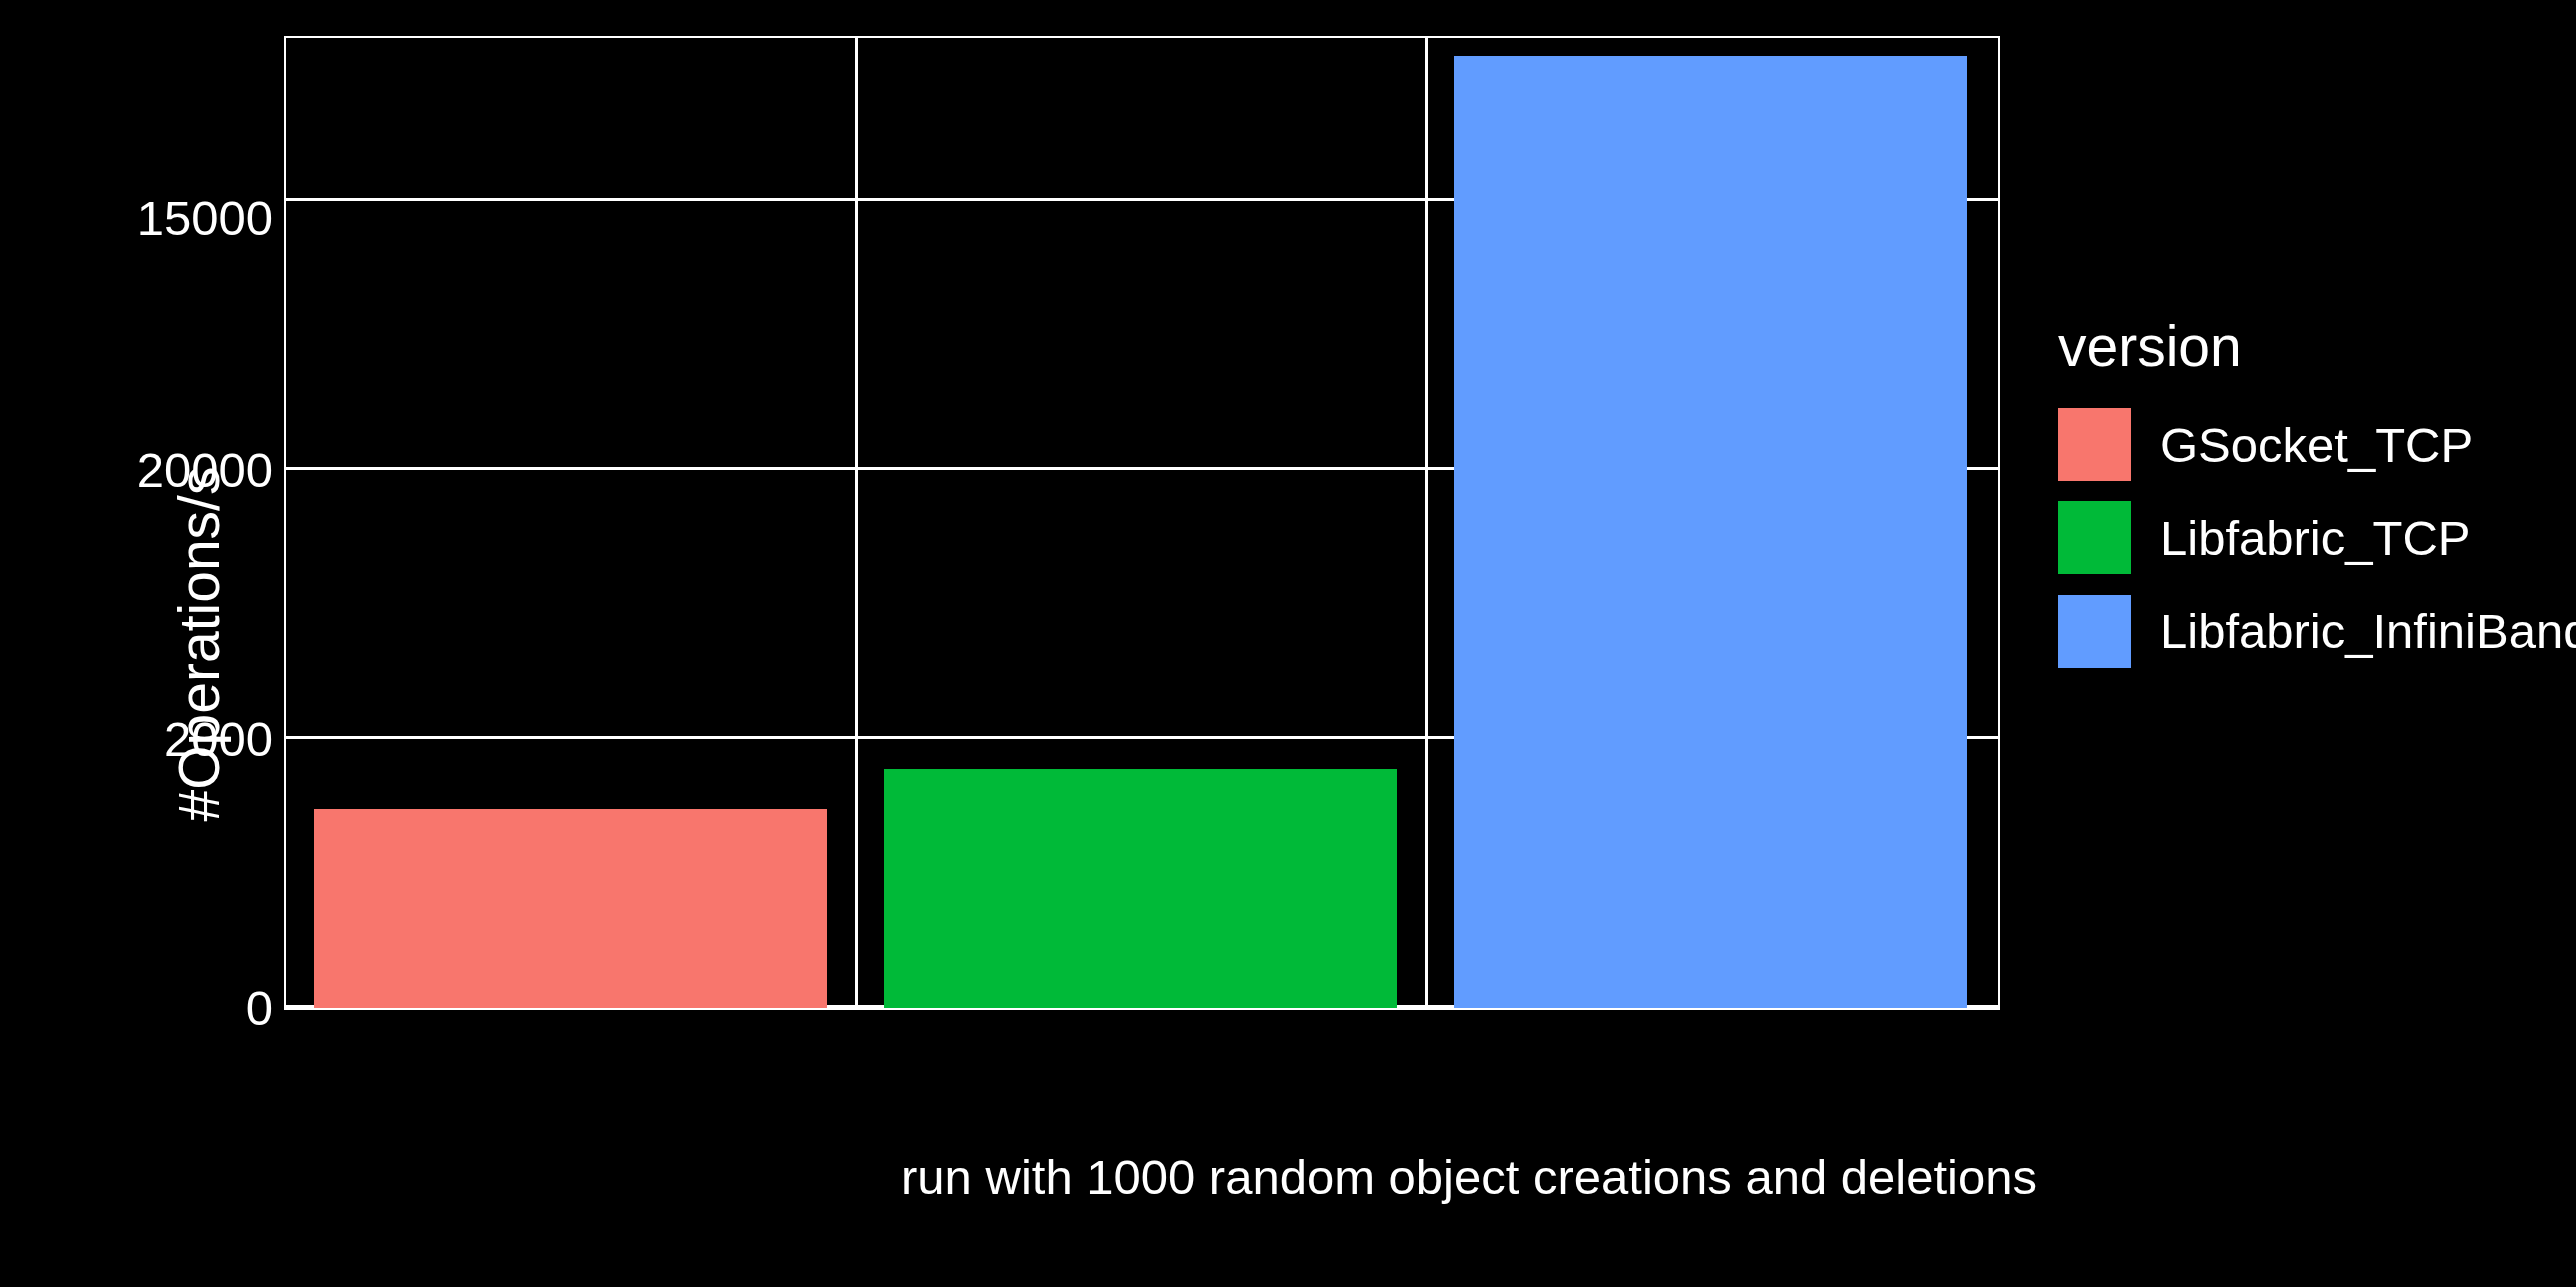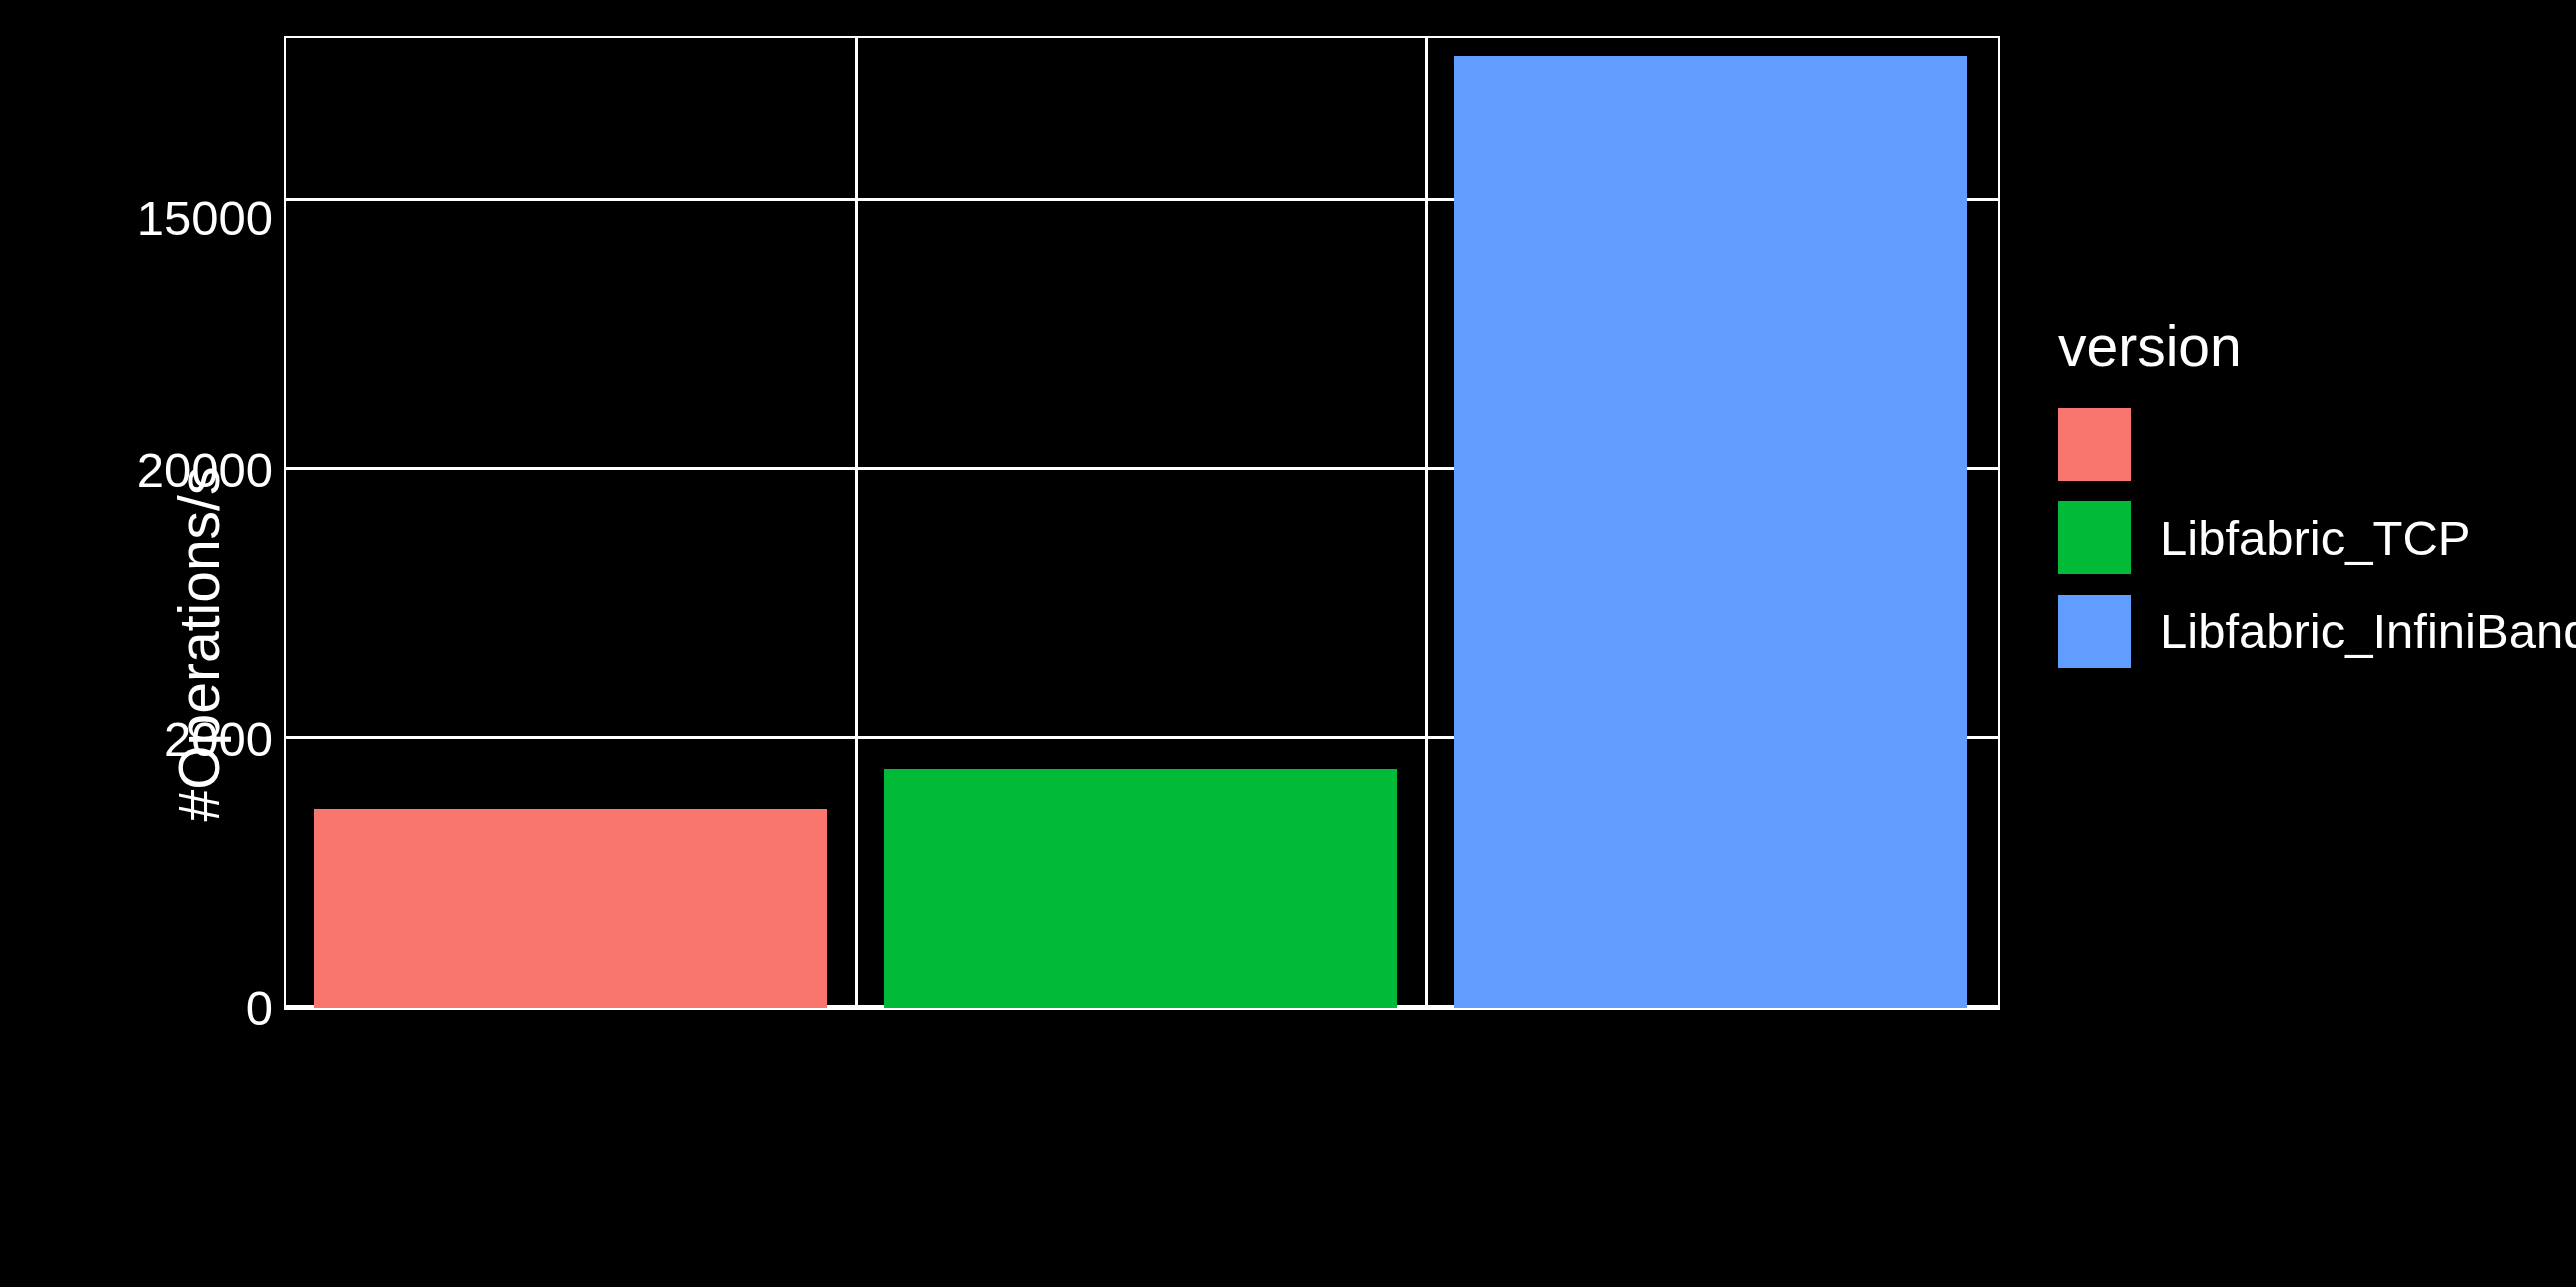--- a/index.html
+++ b/index.html
@@ -120,25 +120,27 @@
 
     <div class="split-line" style="left:569px;"></div>
     <div class="split-line" style="left:1139px;"></div>
 
     <div class="bar" style="left:28px;   width:513px; height:199px;  background:#f8766d;"></div>
     <div class="bar" style="left:598px;  width:513px; height:239px;  background:#00ba38;"></div>
     <div class="bar" style="left:1168px; width:513px; height:952px; background:#619cff;"></div>
   </div>
 
 
+  <div class="xlabel" style="left:1469px;">run with 1000 random object creations and deletions</div>
 
   <div class="legend">
     <div class="legend-title">version</div>
     <div class="legend-item">
       <div class="legend-key" style="background:#f8766d;"></div>
+      <span>GSocket_TCP</span>
     </div>
     <div class="legend-item">
       <div class="legend-key" style="background:#00ba38;"></div>
       <span>Libfabric_TCP</span>
     </div>
     <div class="legend-item">
       <div class="legend-key" style="background:#619cff;"></div>
       <span>Libfabric_InfiniBand</span>
     </div>
   </div>

